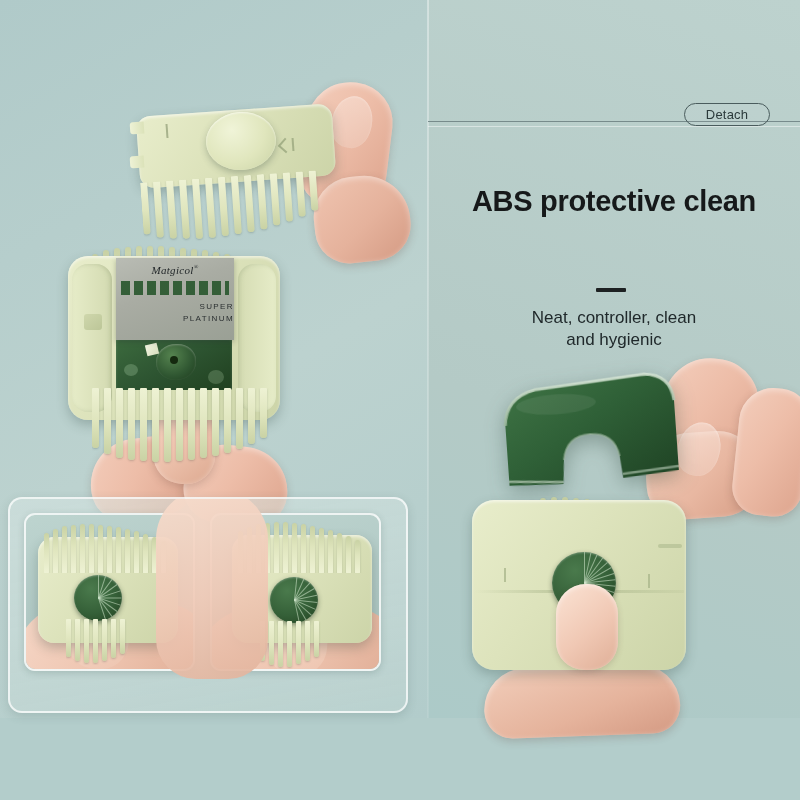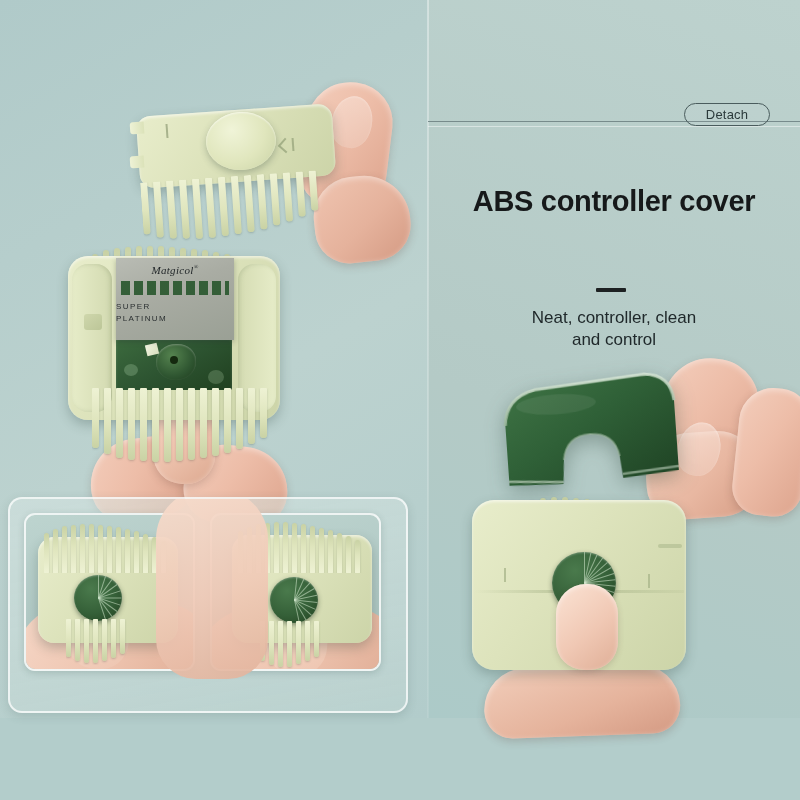--- a/index.html
+++ b/index.html
@@ -94,21 +94,21 @@
     background:linear-gradient(160deg,#b9bcb4 0%,#a9aca3 40%,#9aa095 100%);
     box-shadow:0 2px 5px rgba(40,50,45,.3);
   }
   .blade .brand{
     position:absolute;left:0;right:0;text-align:center;
     font-family:"Liberation Serif",serif;font-style:italic;
     font-size:11px;color:#23282a;letter-spacing:.3px;
   }
   .blade .brand sup{font-size:6px;}
   .blade .sub1,.blade .sub2{
-    position:absolute;left:0;right:0;text-align:left;
+    position:absolute;left:0;right:0;text-align:right;
     font-size:8px;color:#2a2f30;letter-spacing:1.4px;
   }
   .blade .etch{position:absolute;left:4%;right:4%;height:14px;
     background:
       repeating-linear-gradient(90deg,
         #2e5a32 0px,#2e5a32 9px,
         rgba(0,0,0,0) 9px,rgba(0,0,0,0) 13px);
     opacity:.95;}
   .greenplate{
     position:absolute;border-radius:2px;
@@ -377,26 +377,26 @@
 
   </div>
 
   <div class="hrule"></div>
   <div class="hrule2"></div>
   <div class="detach-pill">
     <span>Detach</span>
   </div>
 
   <div class="headline">
-    <span>ABS controller cover</span>
+    <span>ABS protective clean</span>
   </div>
   <div class="dash"></div>
   <div class="subline">
     <span>Neat, controller, clean</span><br>
-    <span>and control</span>
+    <span>and hygienic</span>
   </div>
 
   <div class="clip" style="left:492px;top:362px;width:306px;height:160px;">
 
     <div class="finger" style="left:168px;top:-4px;width:96px;height:122px;border-radius:48px 44px 32px 30px;transform:rotate(10deg);"></div>
     <div class="finger" style="left:154px;top:70px;width:112px;height:86px;border-radius:44px 40px 36px 34px;transform:rotate(-4deg);
                 background:linear-gradient(135deg,#f3cdba 0%,#e8b7a1 55%,#d69d85 100%);"></div>
     <div class="nail" style="left:186px;top:60px;width:42px;height:54px;transform:rotate(16deg);opacity:.6;"></div>
     <div class="finger" style="left:244px;top:26px;width:70px;height:128px;border-radius:34px 30px 28px 28px;transform:rotate(6deg);"></div>
 

